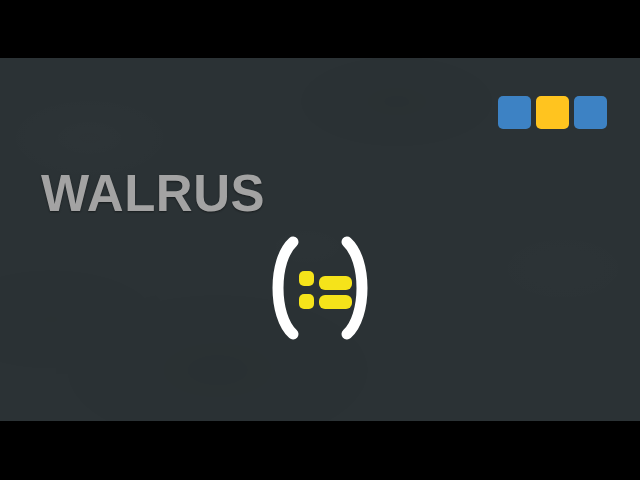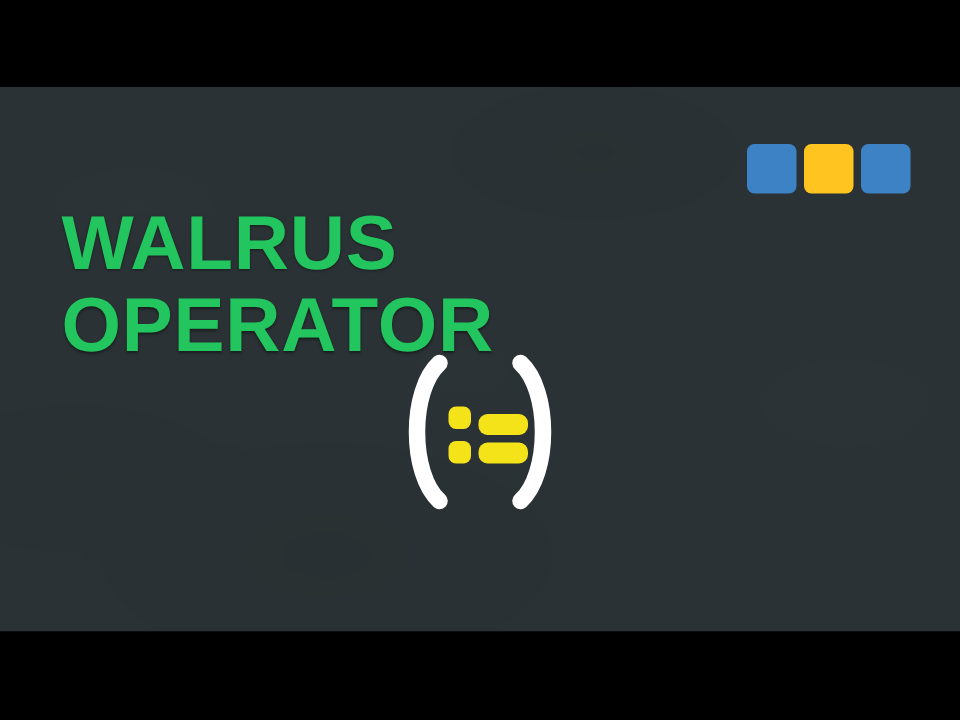--- a/index.html
+++ b/index.html
@@ -59,24 +59,24 @@
       radial-gradient(ellipse 210px 110px at 88% 58%, rgba(255,255,255,0.016), rgba(255,255,255,0) 70%),
       radial-gradient(ellipse 240px 120px at 34% 86%, rgba(0,0,0,0.055), rgba(0,0,0,0) 70%),
       radial-gradient(ellipse 120px 60px at 48% 52%, rgba(255,255,255,0.014), rgba(255,255,255,0) 70%),
       radial-gradient(ellipse 170px 80px at 8% 72%, rgba(0,0,0,0.04), rgba(0,0,0,0) 72%);
   }
 
   
   .headline {
     position: absolute;
     left: 41px;
-    top: 76px;
+    top: 108px;
     z-index: 3;
     margin: 0;
-    color: #22c55e;
+    color: #a3a3a3;
     font-family: "Liberation Sans", sans-serif;
     font-weight: bold;
     font-size: 51px;
     line-height: 55px;
     letter-spacing: 0.5px;
     text-transform: uppercase;
     text-shadow: 0 1px 2px rgba(0,0,0,0.45);
     white-space: pre;
   }
   .headline-line { display: block; }
@@ -112,21 +112,21 @@
 <body>
 
 <div class="video-frame">
 
   <div class="letterbox letterbox-top"></div>
 
   <div class="slide">
 
     <div class="slide-texture"></div>
 
-    <h1 class="headline"><span class="headline-line">WALRUS</span><span class="headline-line">OPERATOR</span></h1>
+    <h1 class="headline"><span class="headline-line">WALRUS</span></h1>
 
     <div class="brand-squares">
       <div class="brand-square" style="background:#3d82c4"></div>
       <div class="brand-square" style="background:#ffc41f"></div>
       <div class="brand-square" style="background:#3d82c4"></div>
     </div>
 
     <div class="logo">
       <svg class="logo-svg" width="126" height="116" viewBox="0 0 126 116">
 

